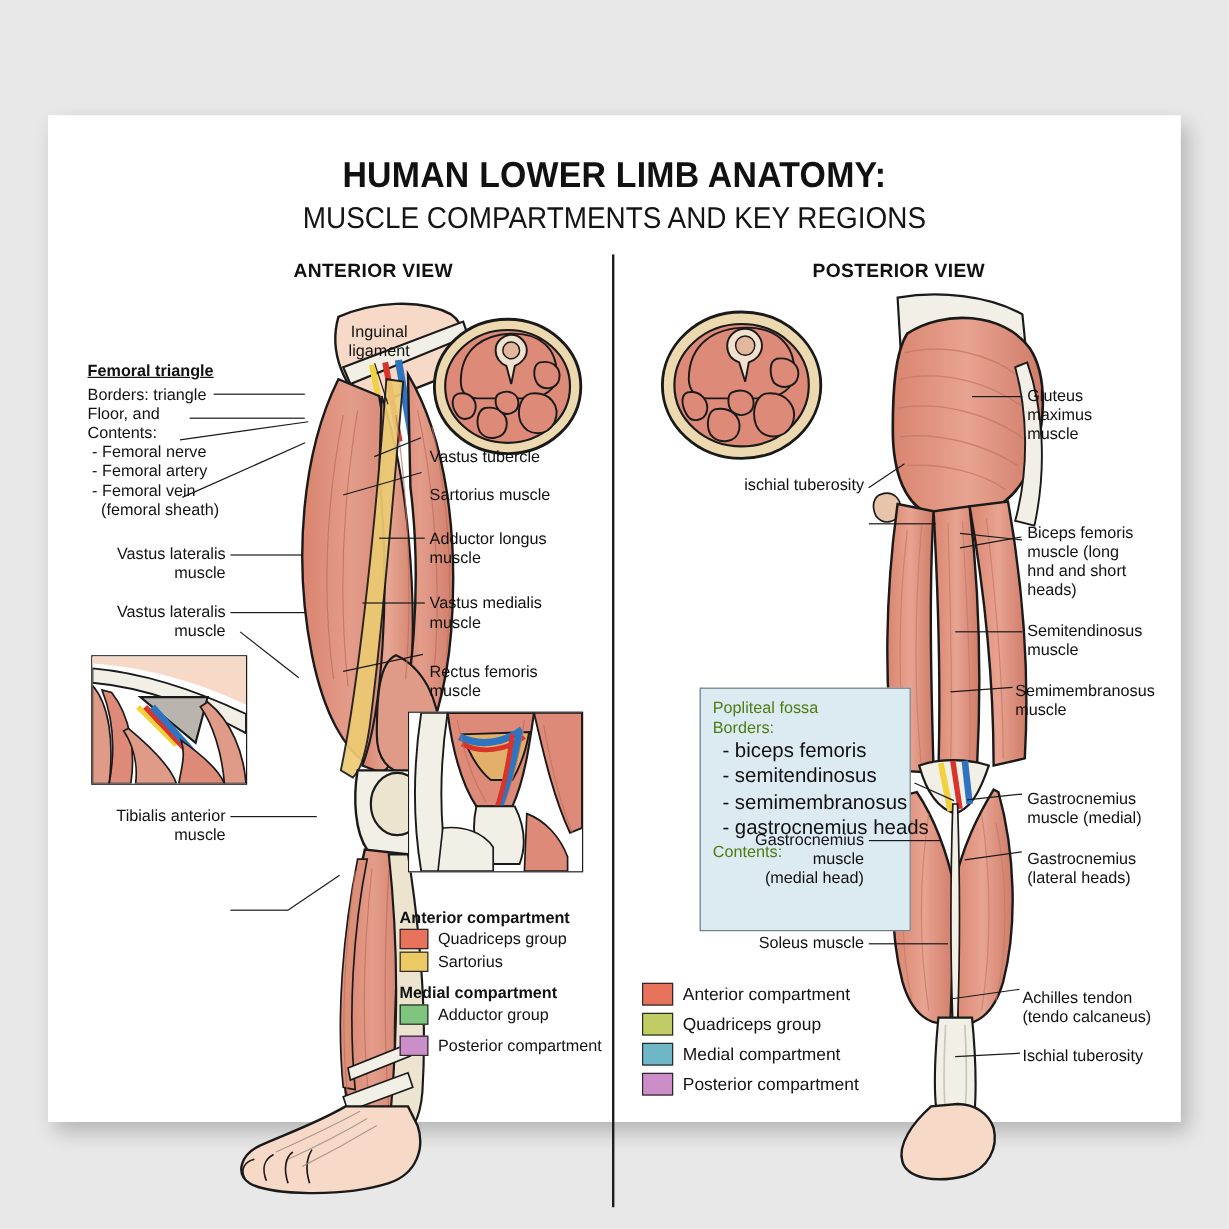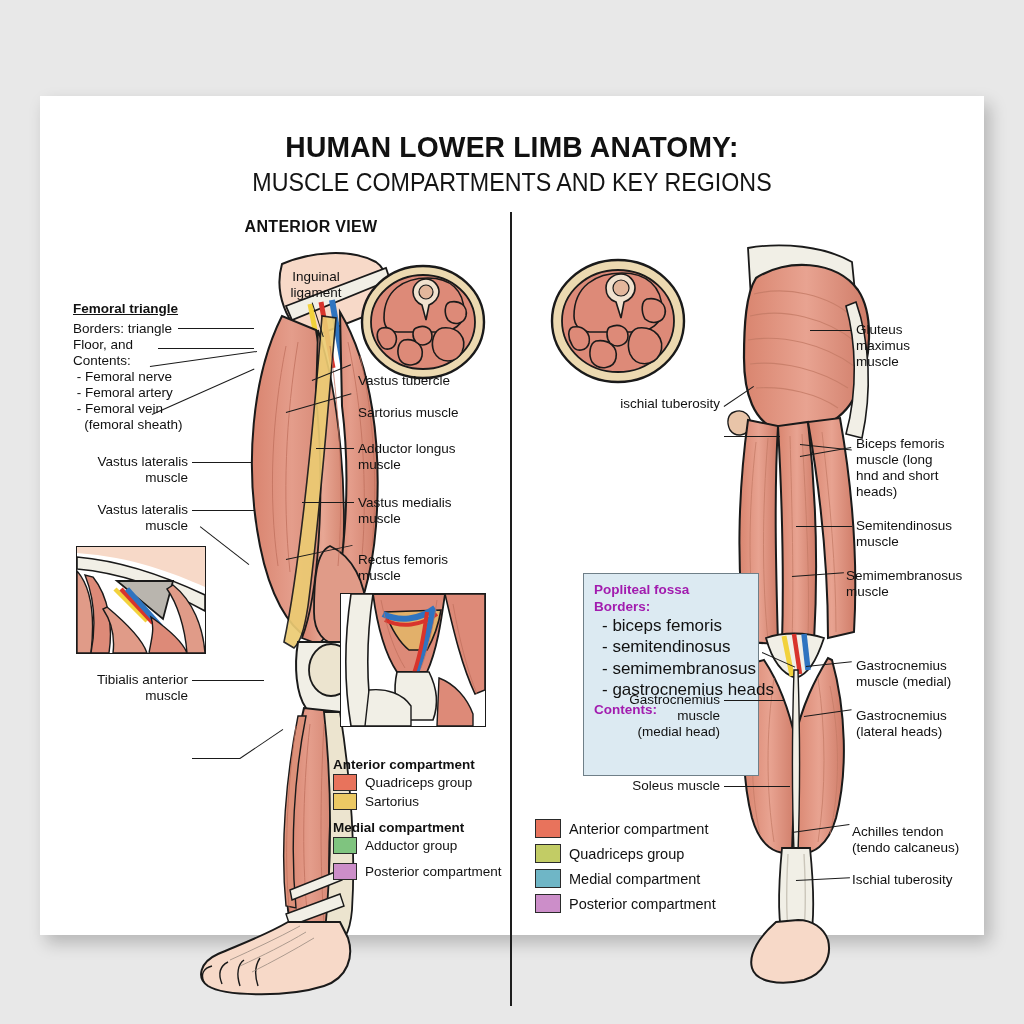--- a/index.html
+++ b/index.html
@@ -58,39 +58,40 @@
   }
   .legend .ltxt{font-size:13.5px;color:#111;}
   .legend .hdr{font-size:13.5px;font-weight:bold;color:#111;margin-bottom:1px;}
 
   
   .pop-box{
     position:absolute;left:543px;top:477px;width:176px;height:203px;
     background:#dceaf2;border:1.8px solid #6f7f88;
     padding:7px 10px;box-sizing:border-box;
   }
-  .pop-box .h{font-size:13.5px;font-weight:bold;color:#a21caf;line-height:1.26;}
+  .pop-box .h{font-size:13.5px;font-weight:normal;color:#4d7c0f;line-height:1.26;}
   .pop-box .i{font-size:17px;color:#111;line-height:1.26;padding-left:8px;}
 
   
   .inset{position:absolute;border:1.6px solid #1a1a1a;background:#fff;overflow:hidden;}
 
   
   .art{position:absolute;}
   svg{display:block;overflow:visible;}
 </style>
 </head>
 <body>
 
 <div id="stage">
   <div class="card">
 
     <div class="title-main">HUMAN LOWER LIMB ANATOMY:</div>
     <div class="title-sub">MUSCLE COMPARTMENTS AND KEY REGIONS</div>
     <div class="view-label ant">ANTERIOR VIEW</div>
+    <div class="view-label post">POSTERIOR VIEW</div>
     <div class="divider"></div>
 
     <div class="art" style="left:150px;top:150px;">
       <svg width="300" height="690" viewBox="0 0 300 690">
         <defs>
           <linearGradient id="mus" x1="0" y1="0" x2="1" y2="0">
             <stop offset="0" stop-color="#d9846f"></stop>
             <stop offset=".45" stop-color="#e49d8b"></stop>
             <stop offset="1" stop-color="#d07f6b"></stop>
           </linearGradient>

